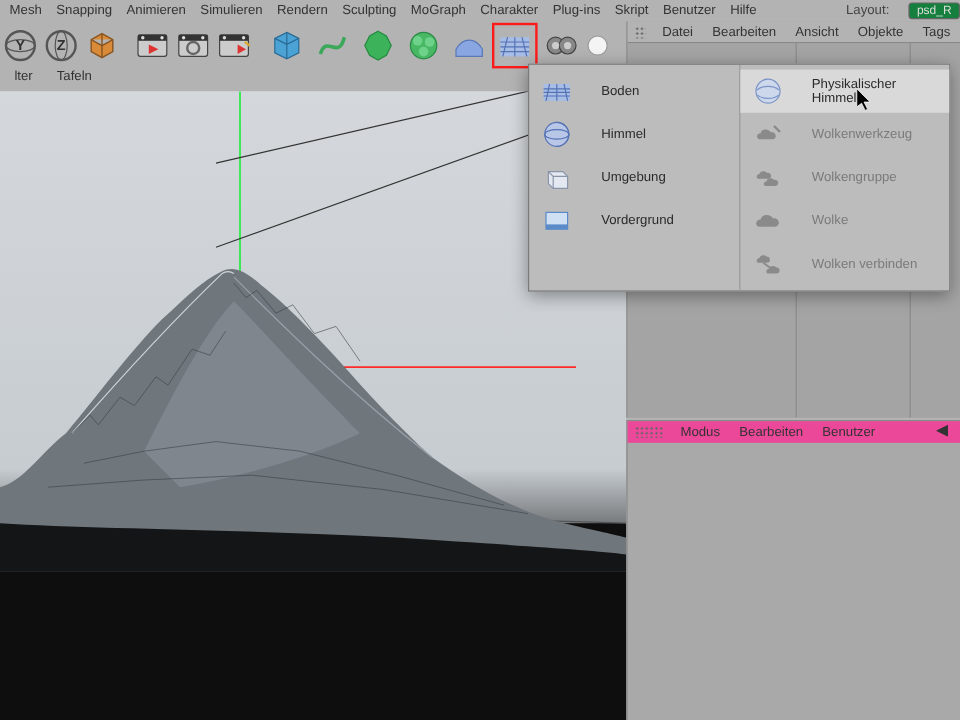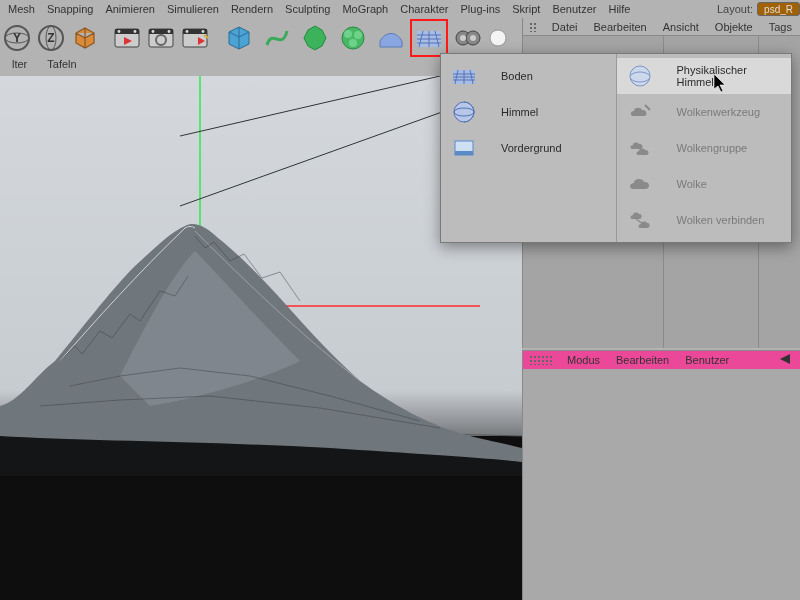--- a/index.html
+++ b/index.html
@@ -1,22 +1,22 @@
 <!DOCTYPE html>
 <html><head>
 <meta charset="utf-8">
 <style>
   * { box-sizing: border-box; margin: 0; padding: 0; font-family: "Helvetica Neue", Arial, sans-serif; }
   body { width: 800px; height: 600px; background: #b3b3b3; overflow: hidden; position: relative; font-size: 11px; color: #222; }
 
   .menubar { position: absolute; top: 0; left: 0; right: 0; height: 18px; display: flex; align-items: center; padding-left: 2px; background: #b3b3b3; }
   .menubar .item { padding: 0 6px; line-height: 18px; color: #333; cursor: default; }
   .menubar .spacer { flex: 1; }
-  .menubar .layout-label { padding-right: 4px; color: #444; }
-  .menubar .layout-well { background: #a16207; border: 1px solid #666; border-radius: 3px; padding: 1px 6px; color: #ddd; font-size: 10px; height: 14px; line-height: 12px; }
+  .menubar .layout-label { padding-right: 16px; color: #444; }
+  .menubar .layout-well { background: #15803d; border: 1px solid #666; border-radius: 3px; padding: 1px 6px; color: #ddd; font-size: 10px; height: 14px; line-height: 12px; }
 
   .toolbar { position: absolute; top: 18px; left: 0; right: 278px; height: 40px; display: flex; align-items: center; }
   .tbtn { height: 32px; display: flex; align-items: center; justify-content: center; cursor: pointer; }
   .tbtn svg { display: block; }
   .sep { width: 8px; }
   .highlight { border: 2px solid #ff1a1a; box-sizing: content-box; }
 
   .secondbar { position: absolute; top: 58px; left: 0; height: 18px; display: flex; align-items: flex-start; padding-left: 2px; }
   .secondbar .item { padding: 0 10px; color: #333; }
 
@@ -258,20 +258,29 @@
             <circle cx="13" cy="13" r="10" fill="#b8c6e8" stroke="#5573b5"></circle>
             <ellipse cx="13" cy="13" rx="10" ry="4" fill="none" stroke="#5573b5"></ellipse>
             <path d="M13 3 A10 10 0 0 1 13 23" fill="none" stroke="#5573b5"></path>
           </svg>
         </div>
         <span class="label">Himmel</span>
       </div>
       <div class="popup-item">
         <div class="popup-icon">
           <svg width="26" height="26">
+            <path d="M6 8 L18 8 L22 12 L22 22 L10 22 L6 18 Z" fill="#e4e8f0" stroke="#8a94aa"></path>
+            <path d="M6 8 L10 12 L22 12 M10 12 L10 22" stroke="#8a94aa" fill="none"></path>
+          </svg>
+        </div>
+        <span class="label">Umgebung</span>
+      </div>
+      <div class="popup-item">
+        <div class="popup-icon">
+          <svg width="26" height="26">
             <rect x="4" y="6" width="18" height="14" fill="#cfe0f5" stroke="#5a8ac7"></rect>
             <rect x="4" y="16" width="18" height="4" fill="#5a8ac7"></rect>
           </svg>
         </div>
         <span class="label">Vordergrund</span>
       </div>
     </div>
   <div class="popup-col" id="pop-right">
       <div class="popup-item hover">
         <div class="popup-icon">

